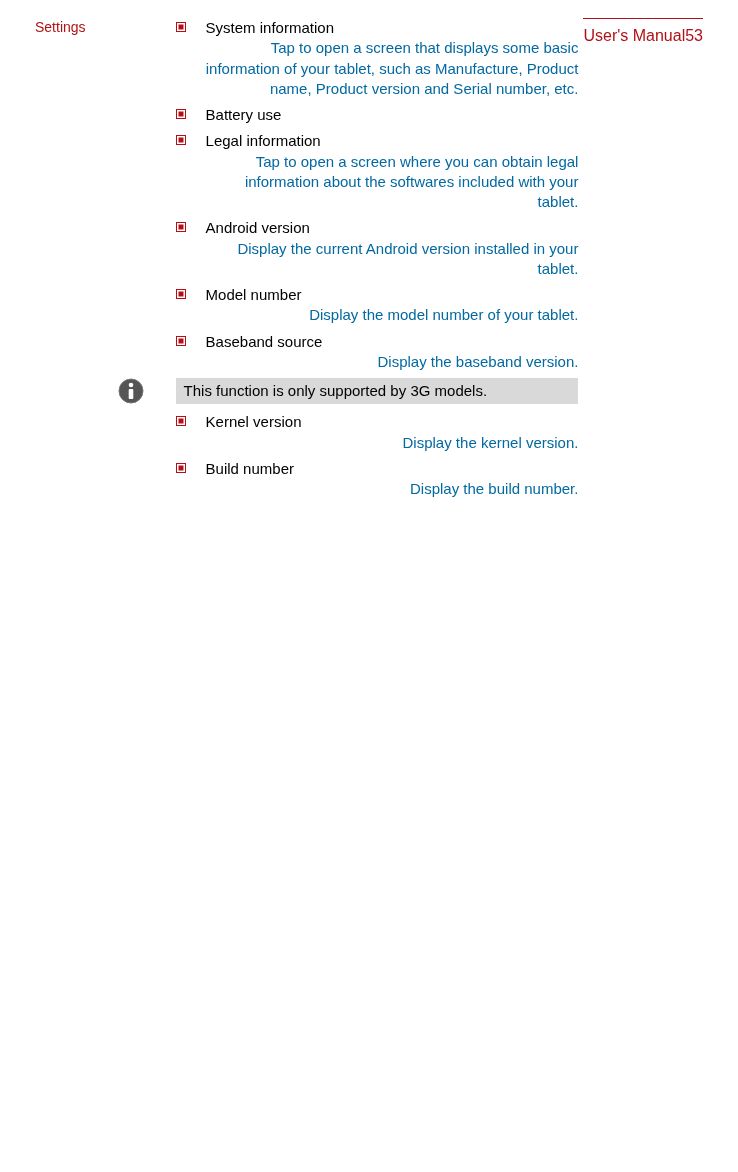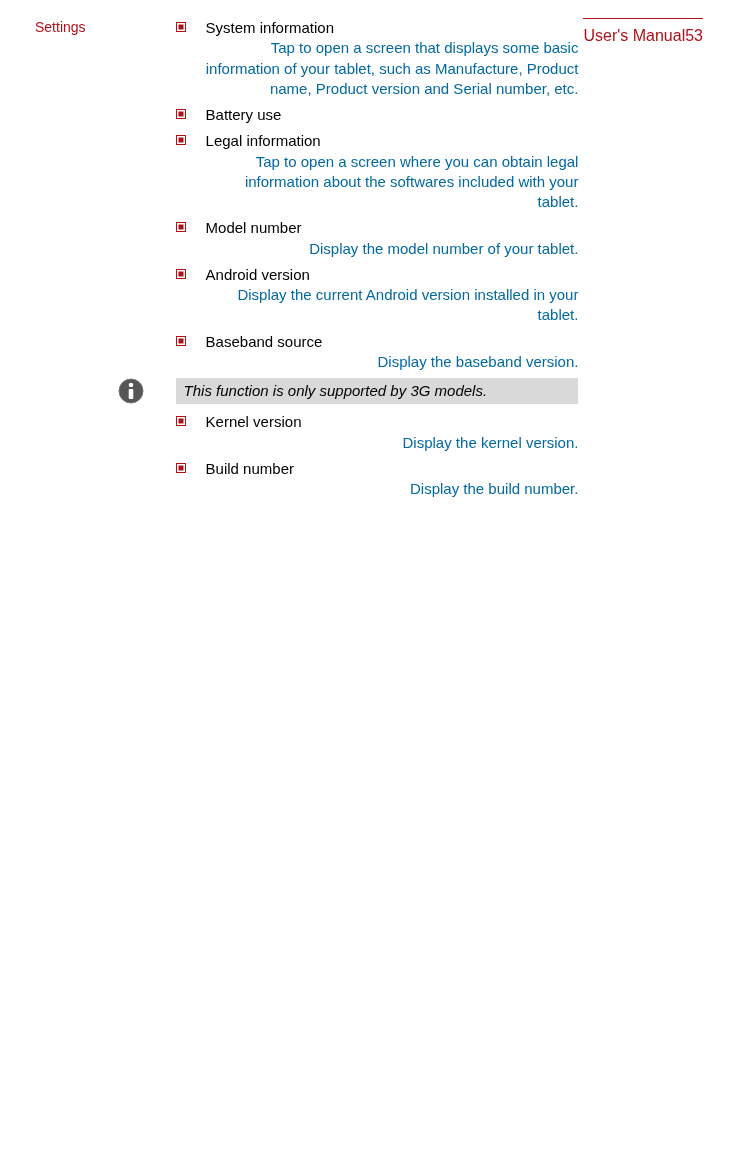--- a/index.html
+++ b/index.html
@@ -61,21 +61,20 @@
     .note-icon {
       width: 26px;
       height: 26px;
       flex-shrink: 0;
       margin-right: 32px;
       margin-top: 0px;
     }
     .note-text {
       flex: 1;
       background: #d9d9d9;
-      font-style: italic;
       padding: 3px 8px;
       font-size: 15px;
     }
     .footer {
       border-top: 1.2px solid #b11116;
       padding-top: 6px;
       padding-bottom: 18px;
       display: flex;
       justify-content: space-between;
       color: #b11116;
@@ -132,35 +131,35 @@
     </div>
 
     <div class="item">
       <span class="bullet">
         <svg width="10" height="10">
             <rect x="0" y="0" width="10" height="10" fill="none" stroke="#b11116" stroke-width="2"></rect>
             <rect x="2.5" y="2.5" width="5" height="5" fill="#b11116"></rect>
           </svg>
       </span>
       <div class="item-body">
+        <div class="item-title">Android version</div>
+        <div class="item-desc">Display the current Android version installed in your tablet.</div>
+      </div>
+    </div>
+
+    <div class="item">
+      <span class="bullet">
+        <svg width="10" height="10">
+            <rect x="0" y="0" width="10" height="10" fill="none" stroke="#b11116" stroke-width="2"></rect>
+            <rect x="2.5" y="2.5" width="5" height="5" fill="#b11116"></rect>
+          </svg>
+      </span>
+      <div class="item-body">
         <div class="item-title">Model number</div>
         <div class="item-desc">Display the model number of your tablet.</div>
-      </div>
-    </div>
-
-    <div class="item">
-      <span class="bullet">
-        <svg width="10" height="10">
-            <rect x="0" y="0" width="10" height="10" fill="none" stroke="#b11116" stroke-width="2"></rect>
-            <rect x="2.5" y="2.5" width="5" height="5" fill="#b11116"></rect>
-          </svg>
-      </span>
-      <div class="item-body">
-        <div class="item-title">Android version</div>
-        <div class="item-desc">Display the current Android version installed in your tablet.</div>
       </div>
     </div>
 
     <div class="item">
       <span class="bullet">
         <svg width="10" height="10">
             <rect x="0" y="0" width="10" height="10" fill="none" stroke="#b11116" stroke-width="2"></rect>
             <rect x="2.5" y="2.5" width="5" height="5" fill="#b11116"></rect>
           </svg>
       </span>

